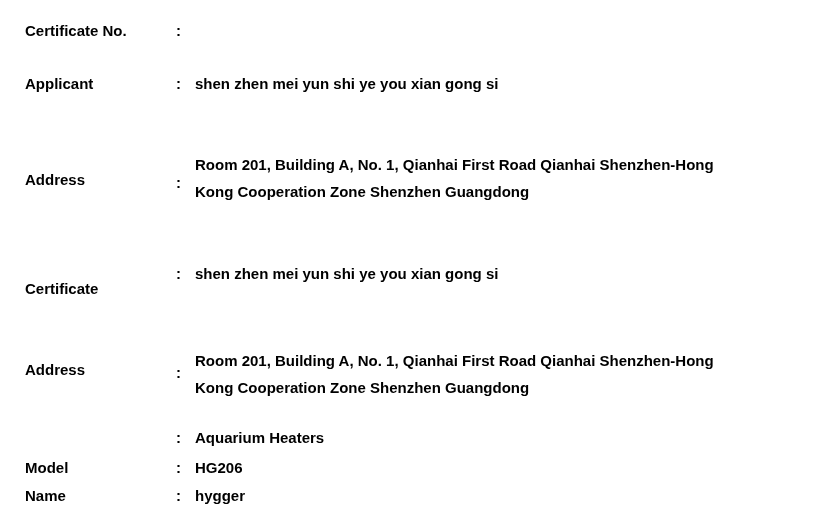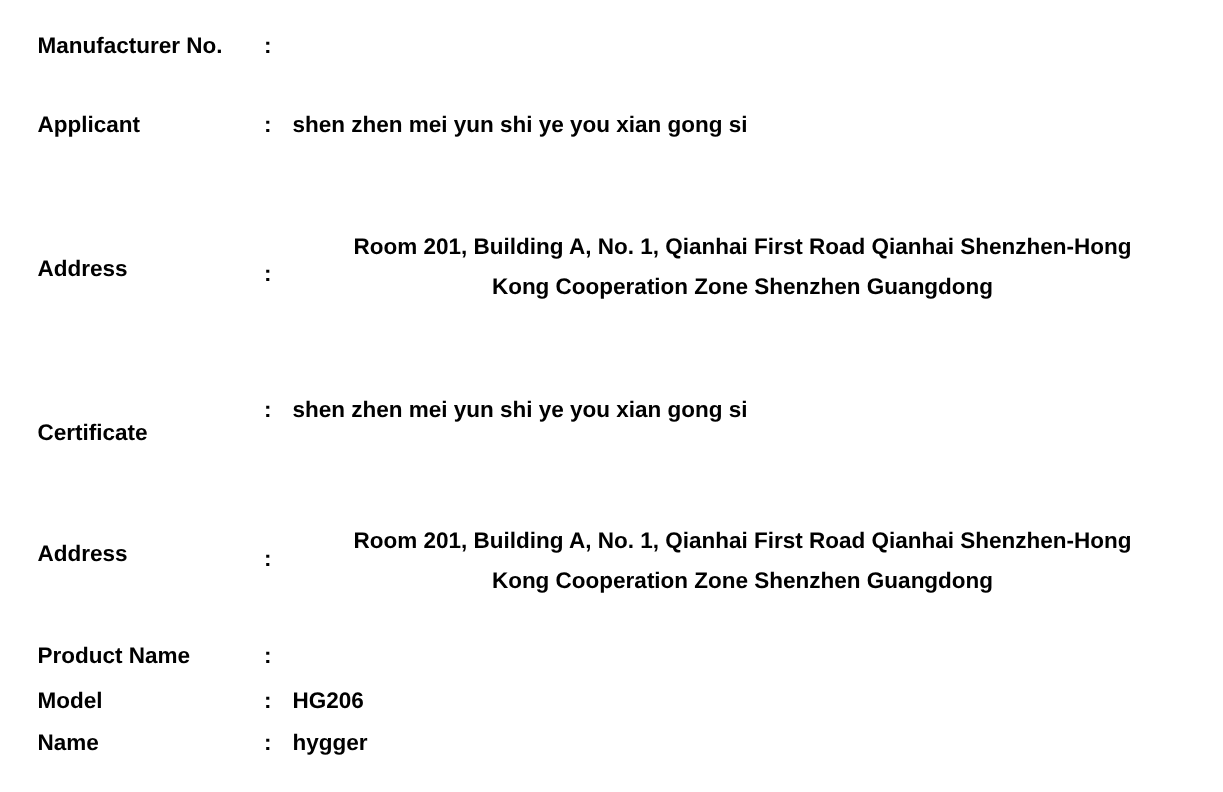--- a/index.html
+++ b/index.html
@@ -24,21 +24,20 @@
     white-space: nowrap;
   }
   .lab { left: 25px; }
   .col { left: 176px; }
   .val { left: 195px; }
   .val-multi {
     position: absolute;
     left: 195px;
     width: 600px;
     line-height: 27px;
-    text-align: center;
   }
   .val-multi .line { white-space: nowrap; }
 
   
   .r0 { top: 22px; }
   
   .r1 { top: 75px; }
   
   .r2-lab { top: 171px; }
   .r2-col { top: 174px; }
@@ -56,21 +55,21 @@
   
   .r6 { top: 459px; }
   
   .r7 { top: 487px; }
 </style>
 </head>
 <body>
 
 <div class="doc">
 
-  <span class="lab r0">Manufacturer No.</span>
+  <span class="lab r0">Certificate No.</span>
   <span class="col r0">:</span>
 
   <span class="lab r1">Applicant</span>
   <span class="col r1">:</span>
   <span class="val r1">shen zhen mei yun shi ye you xian gong si</span>
 
   <span class="lab r2-lab">Address</span>
   <span class="col r2-col">:</span>
   <div class="val-multi r2-val">
     <div class="line">Room 201, Building A, No. 1, Qianhai First Road Qianhai Shenzhen-Hong</div>
@@ -81,22 +80,22 @@
   <span class="col r3-col">:</span>
   <span class="val r3-val">shen zhen mei yun shi ye you xian gong si</span>
 
   <span class="lab r4-lab">Address</span>
   <span class="col r4-col">:</span>
   <div class="val-multi r4-val">
     <div class="line">Room 201, Building A, No. 1, Qianhai First Road Qianhai Shenzhen-Hong</div>
     <div class="line">Kong Cooperation Zone Shenzhen Guangdong</div>
   </div>
 
-  <span class="lab r5">Product Name</span>
   <span class="col r5">:</span>
+  <span class="val r5">Aquarium Heaters</span>
 
   <span class="lab r6">Model</span>
   <span class="col r6">:</span>
   <span class="val r6">HG206</span>
 
   <span class="lab r7">Name</span>
   <span class="col r7">:</span>
   <span class="val r7">hygger</span>
 
 </div>

